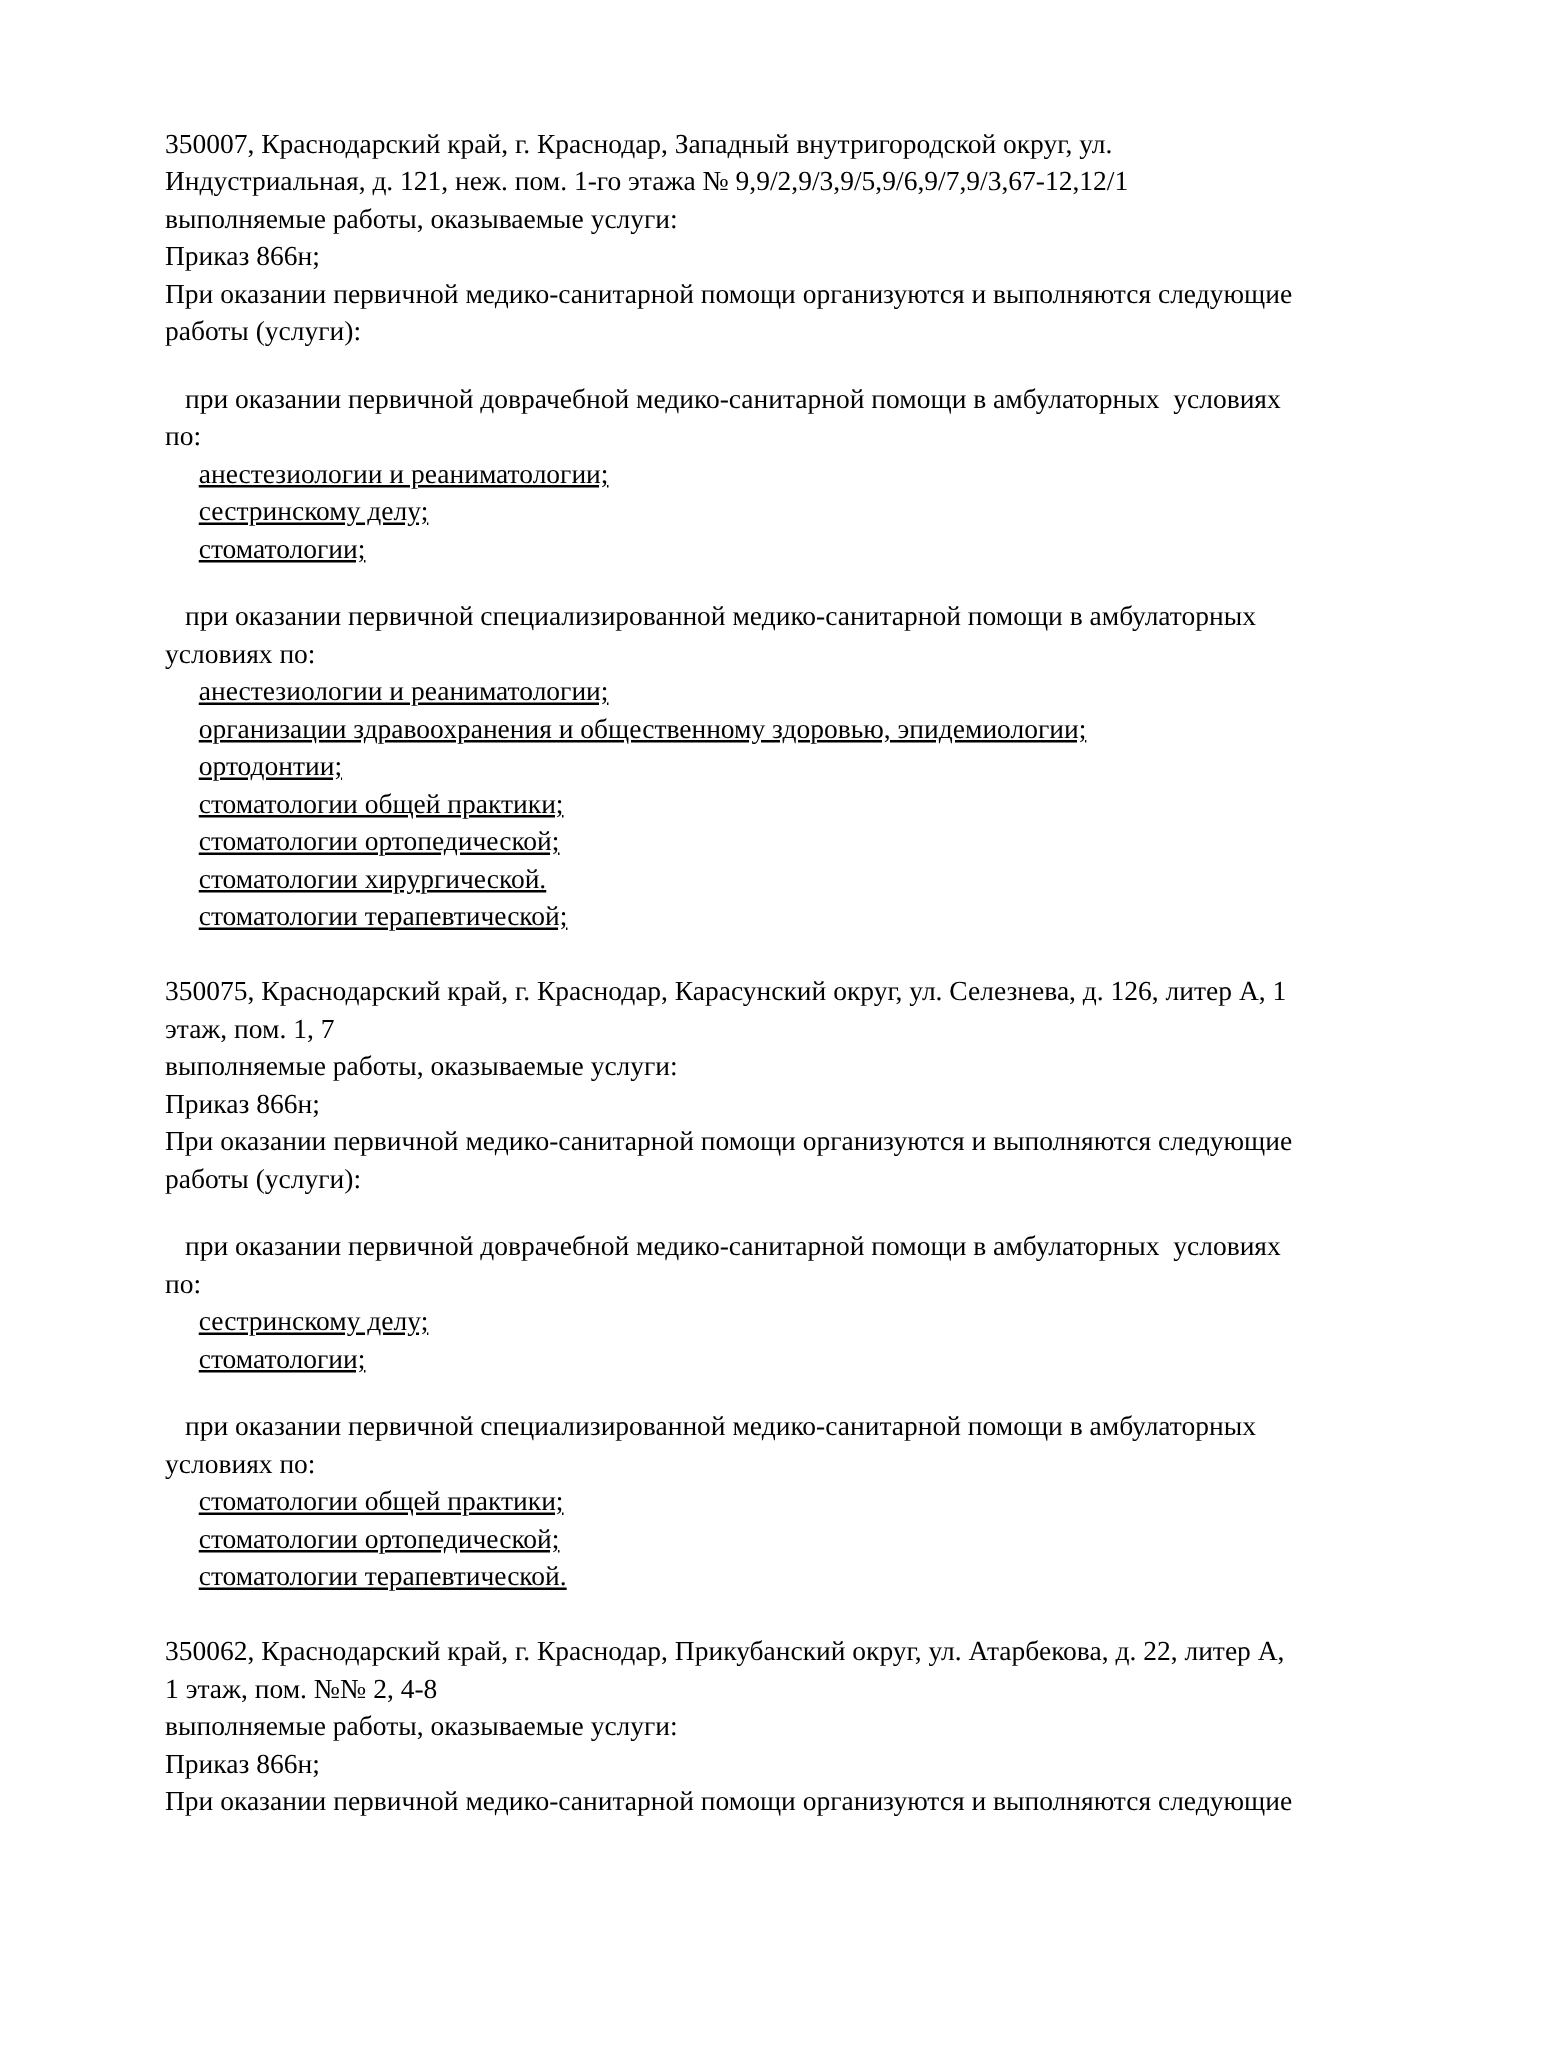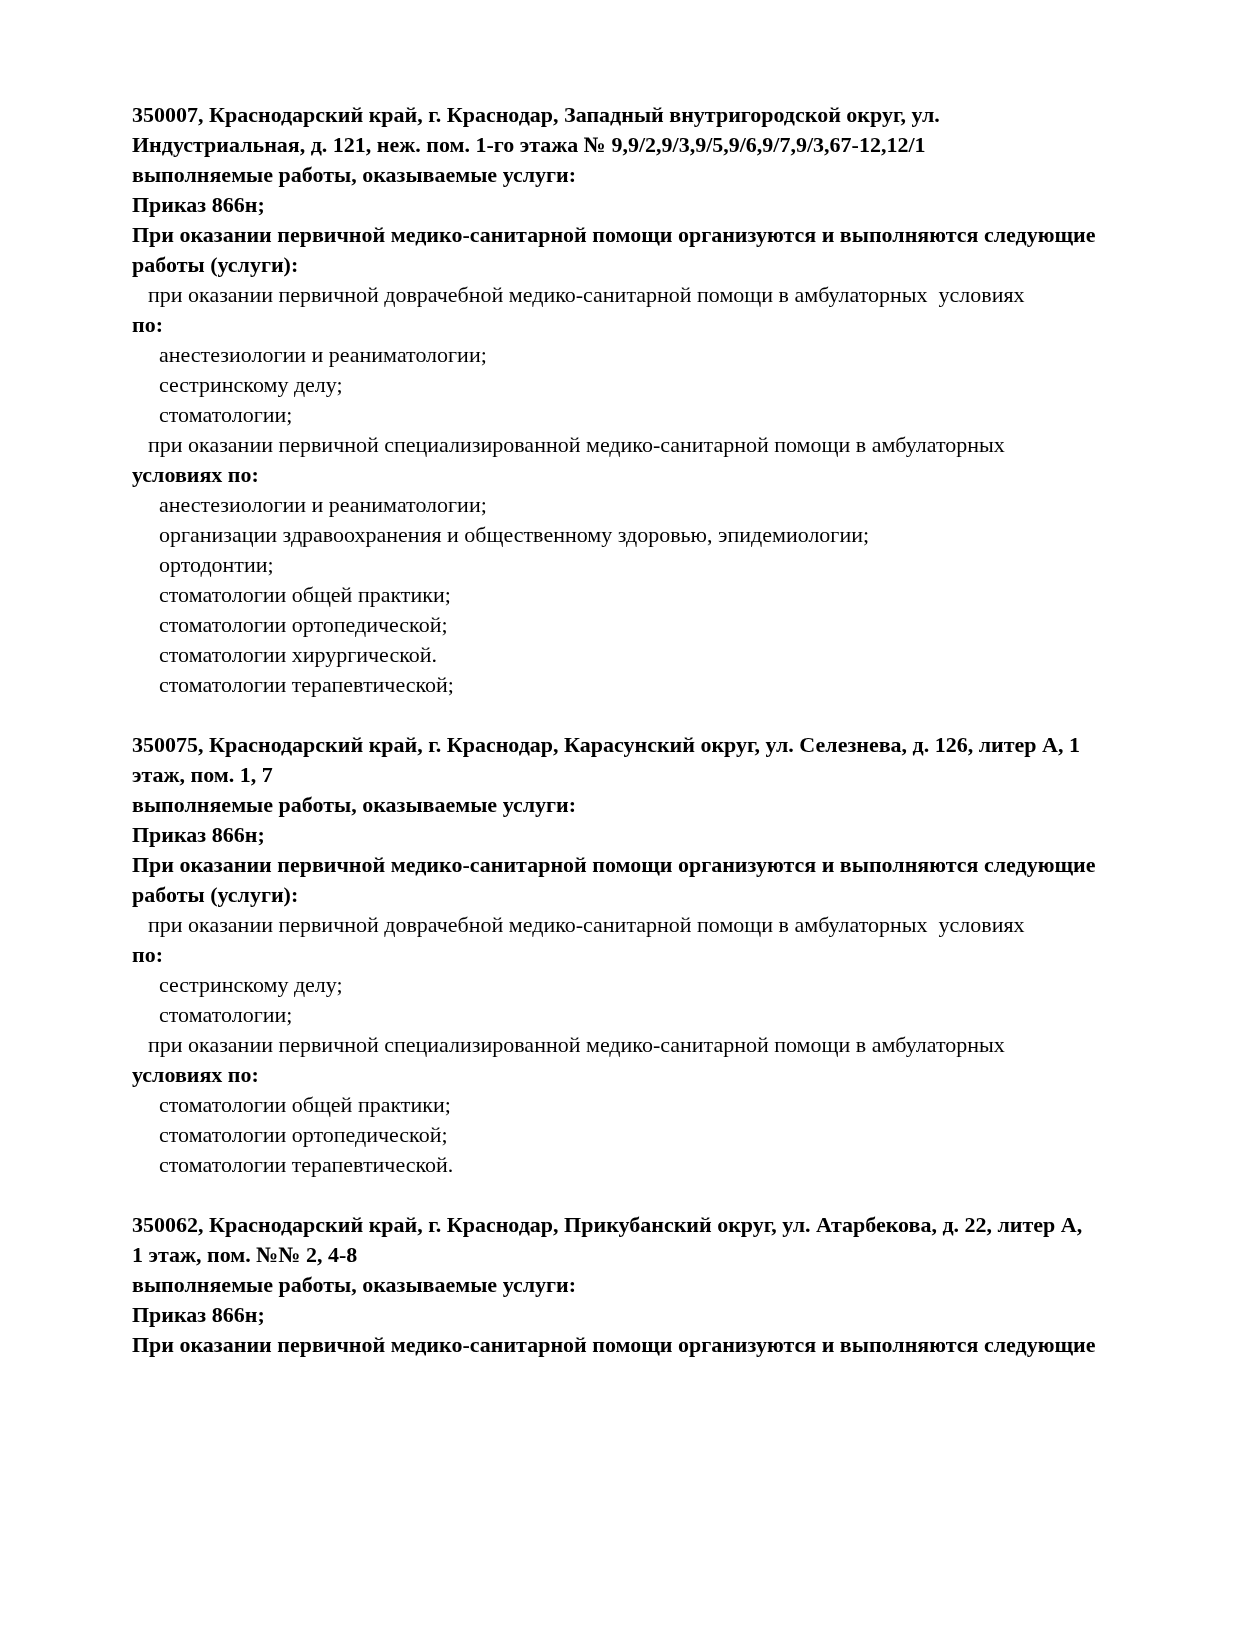--- a/index.html
+++ b/index.html
@@ -21,23 +21,23 @@
     left: 132px;
     top: 100px;
     width: 1030px;
     font-size: 22px;
     line-height: 30px;
   }
   .line {
     white-space: pre;
     height: 30px;
   }
-  .l0 { padding-left: 0; font-weight: bold; }
-  .l1 { padding-left: 16px; }
-  .l2 { padding-left: 27px; }
+  .l0 { padding-left: 0; }
+  .l1 { padding-left: 16px; margin-top: 24px; }
+  .l2 { padding-left: 27px; text-decoration: underline; }
   .blank-line { height: 30px; }
 </style>
 </head>
 <body>
 
 <div class="page">
   <div class="doc">
       <div>
         <div class="line l0">350007, Краснодарский край, г. Краснодар, Западный внутригородской округ, ул.</div>
         <div class="line l0">Индустриальная, д. 121, неж. пом. 1-го этажа № 9,9/2,9/3,9/5,9/6,9/7,9/3,67-12,12/1</div>

